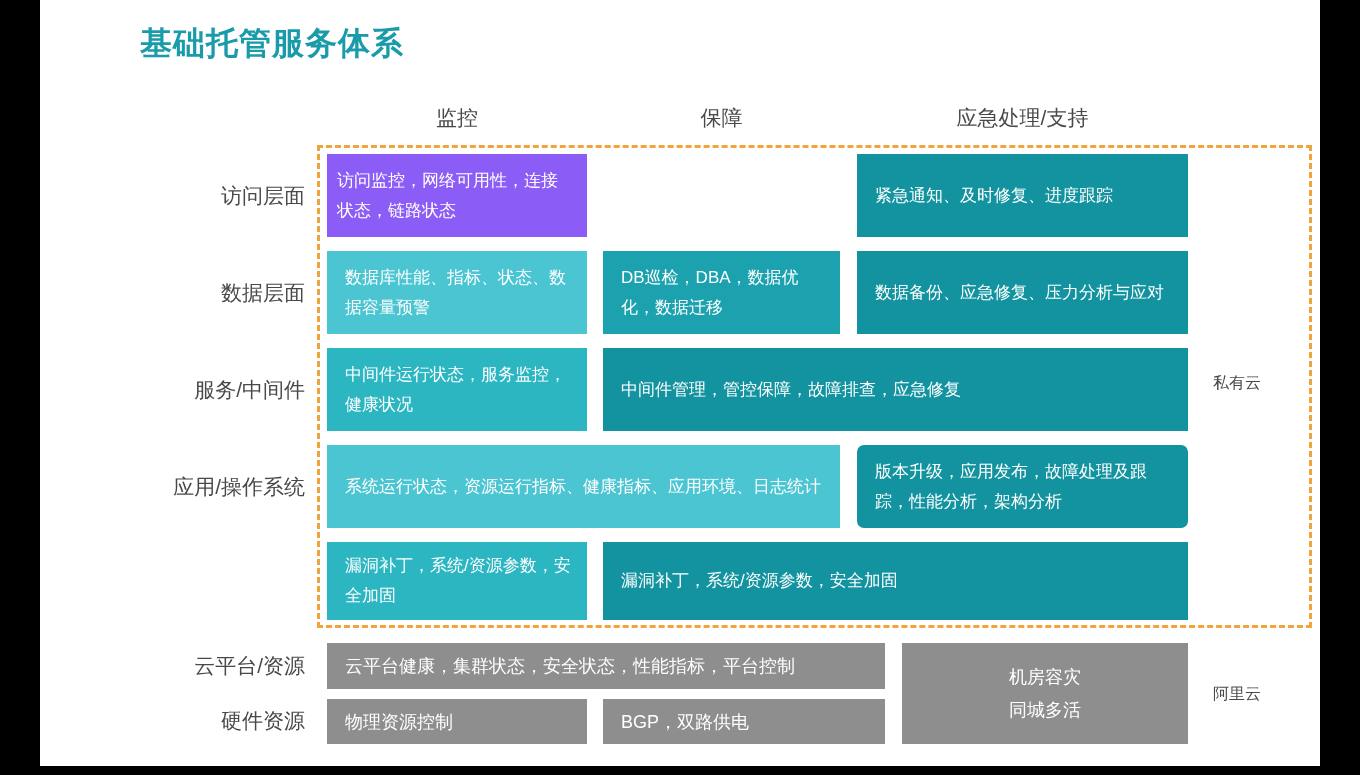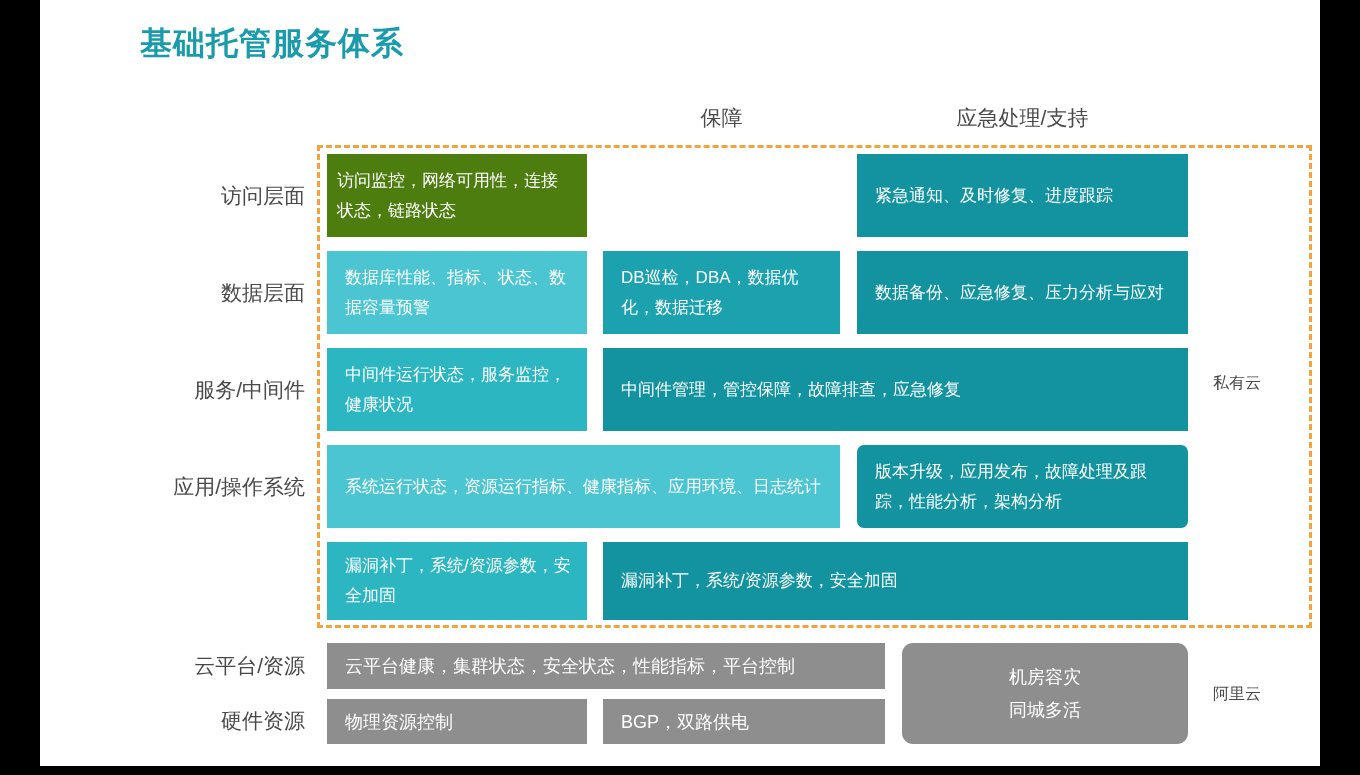--- a/index.html
+++ b/index.html
@@ -43,53 +43,54 @@
   .zl-1{top:369px;} .zl-2{top:680px;}
 </style>
 </head>
 <body>
 
 <div class="stage">
   <div class="panel">
 
     <div class="title">基础托管服务体系</div>
 
+    <div class="col-header ch-1">监控</div>
     <div class="col-header ch-2">保障</div>
     <div class="col-header ch-3">应急处理/支持</div>
 
     <div class="row-label rl-1">访问层面</div>
     <div class="row-label rl-2">数据层面</div>
     <div class="row-label rl-3">服务/中间件</div>
     <div class="row-label rl-5">云平台/资源</div>
     <div class="row-label rl-4">应用/操作系统</div>
     <div class="row-label rl-6">硬件资源</div>
 
     <div class="dashed-box"></div>
 
-    <div class="cell p-a1" style="background-color: #4d7c0f; padding-left: 10px;">访问监控，网络可用性，连接状态，链路状态</div>
+    <div class="cell p-a1" style="background-color: #8b5cf6; padding-left: 10px;">访问监控，网络可用性，连接状态，链路状态</div>
     <div class="cell p-c1" style="background-color: rgb(18, 147, 159);">紧急通知、及时修复、进度跟踪</div>
 
     <div class="cell p-a2" style="background-color: rgb(75, 197, 210);">数据库性能、指标、状态、数据容量预警</div>
     <div class="cell p-b2" style="background-color: rgb(27, 162, 174);">DB巡检，DBA，数据优化，数据迁移</div>
     <div class="cell p-c2" style="background-color: rgb(18, 147, 159);">数据备份、应急修复、压力分析与应对</div>
 
     <div class="cell p-a3" style="background-color: rgb(43, 182, 194);">中间件运行状态，服务监控，健康状况</div>
     <div class="cell p-b3" style="background-color: rgb(18, 147, 159);">中间件管理，管控保障，故障排查，应急修复</div>
 
     <div class="cell p-a4" style="background-color: rgb(75, 197, 210);">系统运行状态，资源运行指标、健康指标、应用环境、日志统计</div>
     <div class="cell p-b4" style="background-color: rgb(18, 147, 159);">版本升级，应用发布，故障处理及跟踪，性能分析，架构分析</div>
 
     <div class="cell p-a5" style="background-color: rgb(43, 182, 194);">漏洞补丁，系统/资源参数，安全加固</div>
     <div class="cell p-b5" style="background-color: rgb(18, 147, 159);">漏洞补丁，系统/资源参数，安全加固</div>
 
     <div class="cell gray p-g1" style="background-color: rgb(142, 142, 142);">云平台健康，集群状态，安全状态，性能指标，平台控制</div>
     <div class="cell gray p-g3" style="background-color: rgb(142, 142, 142);">BGP，双路供电</div>
     <div class="cell gray p-g2" style="background-color: rgb(142, 142, 142);">物理资源控制</div>
 
-    <div class="cell gray p-gr" style="background-color: rgb(142, 142, 142); border-radius: 11px;">
+    <div class="cell gray p-gr" style="background-color: rgb(142, 142, 142);">
       <span>机房容灾</span>
       <span>同城多活</span>
     </div>
 
     <div class="zone-label zl-1">私有云</div>
     <div class="zone-label zl-2">阿里云</div>
 
   </div>
 </div>
 

